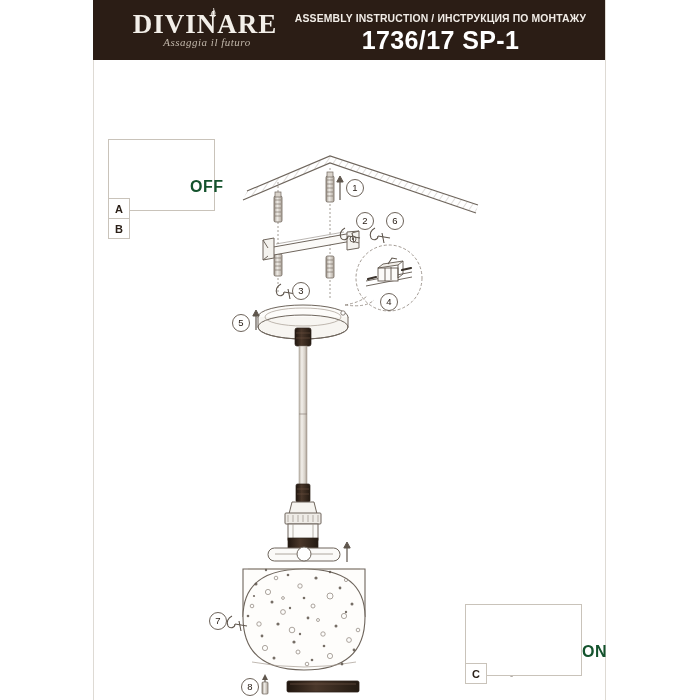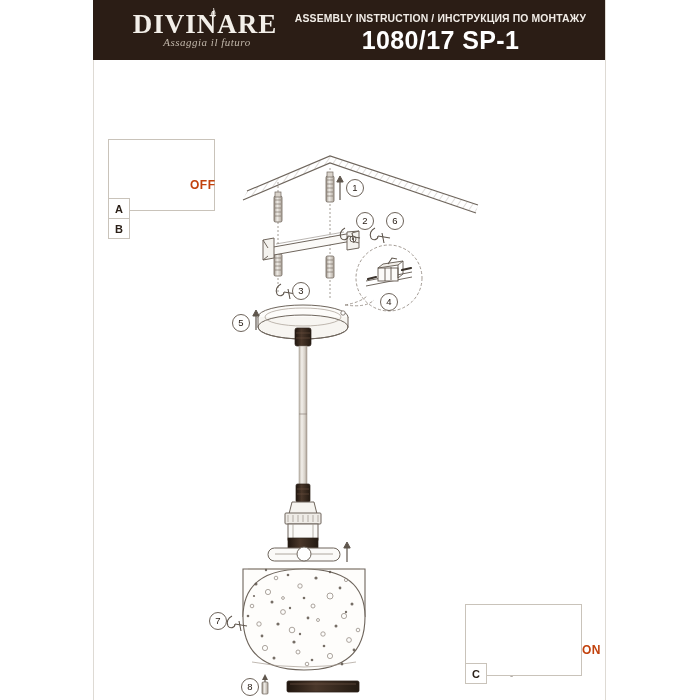--- a/index.html
+++ b/index.html
@@ -38,21 +38,21 @@
   #panel-c{left:465px;top:604px;width:115px;height:70px;}
 
   .tagbox{position:absolute;border:1px solid #c9c3ba;background:#fff;
      width:22px;height:21px;box-sizing:border-box;
      font-size:11px;font-weight:700;color:#2b2018;
      display:flex;align-items:center;justify-content:center;}
   #tag-a{left:108px;top:198px;}
   #tag-b{left:108px;top:218px;}
   #tag-c{left:465px;top:663px;}
 
-  .offon{position:absolute;font-size:12px;font-weight:700;color:#c2410c;letter-spacing:0.5px;text-align:right;}
+  .offon{position:absolute;font-size:16px;font-weight:700;color:#14532d;letter-spacing:0.5px;text-align:right;}
   #lbl-off{left:190px;top:178px;}
   #lbl-on{left:582px;top:643px;}
 
   
   .callout{position:absolute;width:16px;height:16px;border:1px solid #6d635a;
      border-radius:50%;background:#fff;font-size:9.5px;color:#2b2018;
      display:flex;align-items:center;justify-content:center;line-height:1;}
   #c1{left:346px;top:179px;}
   #c2{left:356px;top:212px;}
   #c6{left:386px;top:212px;}
@@ -74,21 +74,21 @@
     <div id="logo">
       <svg id="logo-flame" viewBox="0 0 10 16">
         <path d="M5 0 C5 4 8 5 7 9 C6.4 11.6 3.6 11.8 3 9.4 C2.6 7.6 4 6.6 3.6 4.6 C3.3 6.4 1.6 7.4 2 10 C2.4 13 5.2 14.2 6.6 12.4" fill="none" stroke="#f3efe9" stroke-width="1.2" stroke-linecap="round"></path>
         <path d="M5 1.5 C5.4 4.6 7.2 5.8 6.3 8.8 C5.7 10.8 3.9 10.9 3.6 9.2 C3.4 8 4.4 7.2 4.2 5.6 Z" fill="#f3efe9"></path>
       </svg>
       <div id="logo-word">DIVINARE</div>
       <div id="logo-script">Assaggia il futuro</div>
     </div>
 
     <div id="hdr-sub">ASSEMBLY INSTRUCTION / ИНСТРУКЦИЯ ПО МОНТАЖУ</div>
-    <div id="hdr-code">1080/17 SP-1</div>
+    <div id="hdr-code">1736/17 SP-1</div>
   </div>
 
   <svg id="art" viewBox="0 0 700 700">
     <defs>
 
       <pattern id="hatch" width="6" height="6" patternUnits="userSpaceOnUse" patternTransform="rotate(35)">
         <path d="M0 0 L0 6" stroke="#8b8179" stroke-width="1"></path>
       </pattern>
       <linearGradient id="cordg" x1="0" y1="0" x2="1" y2="0">
         <stop offset="0%" stop-color="#bdb5ab"></stop>

